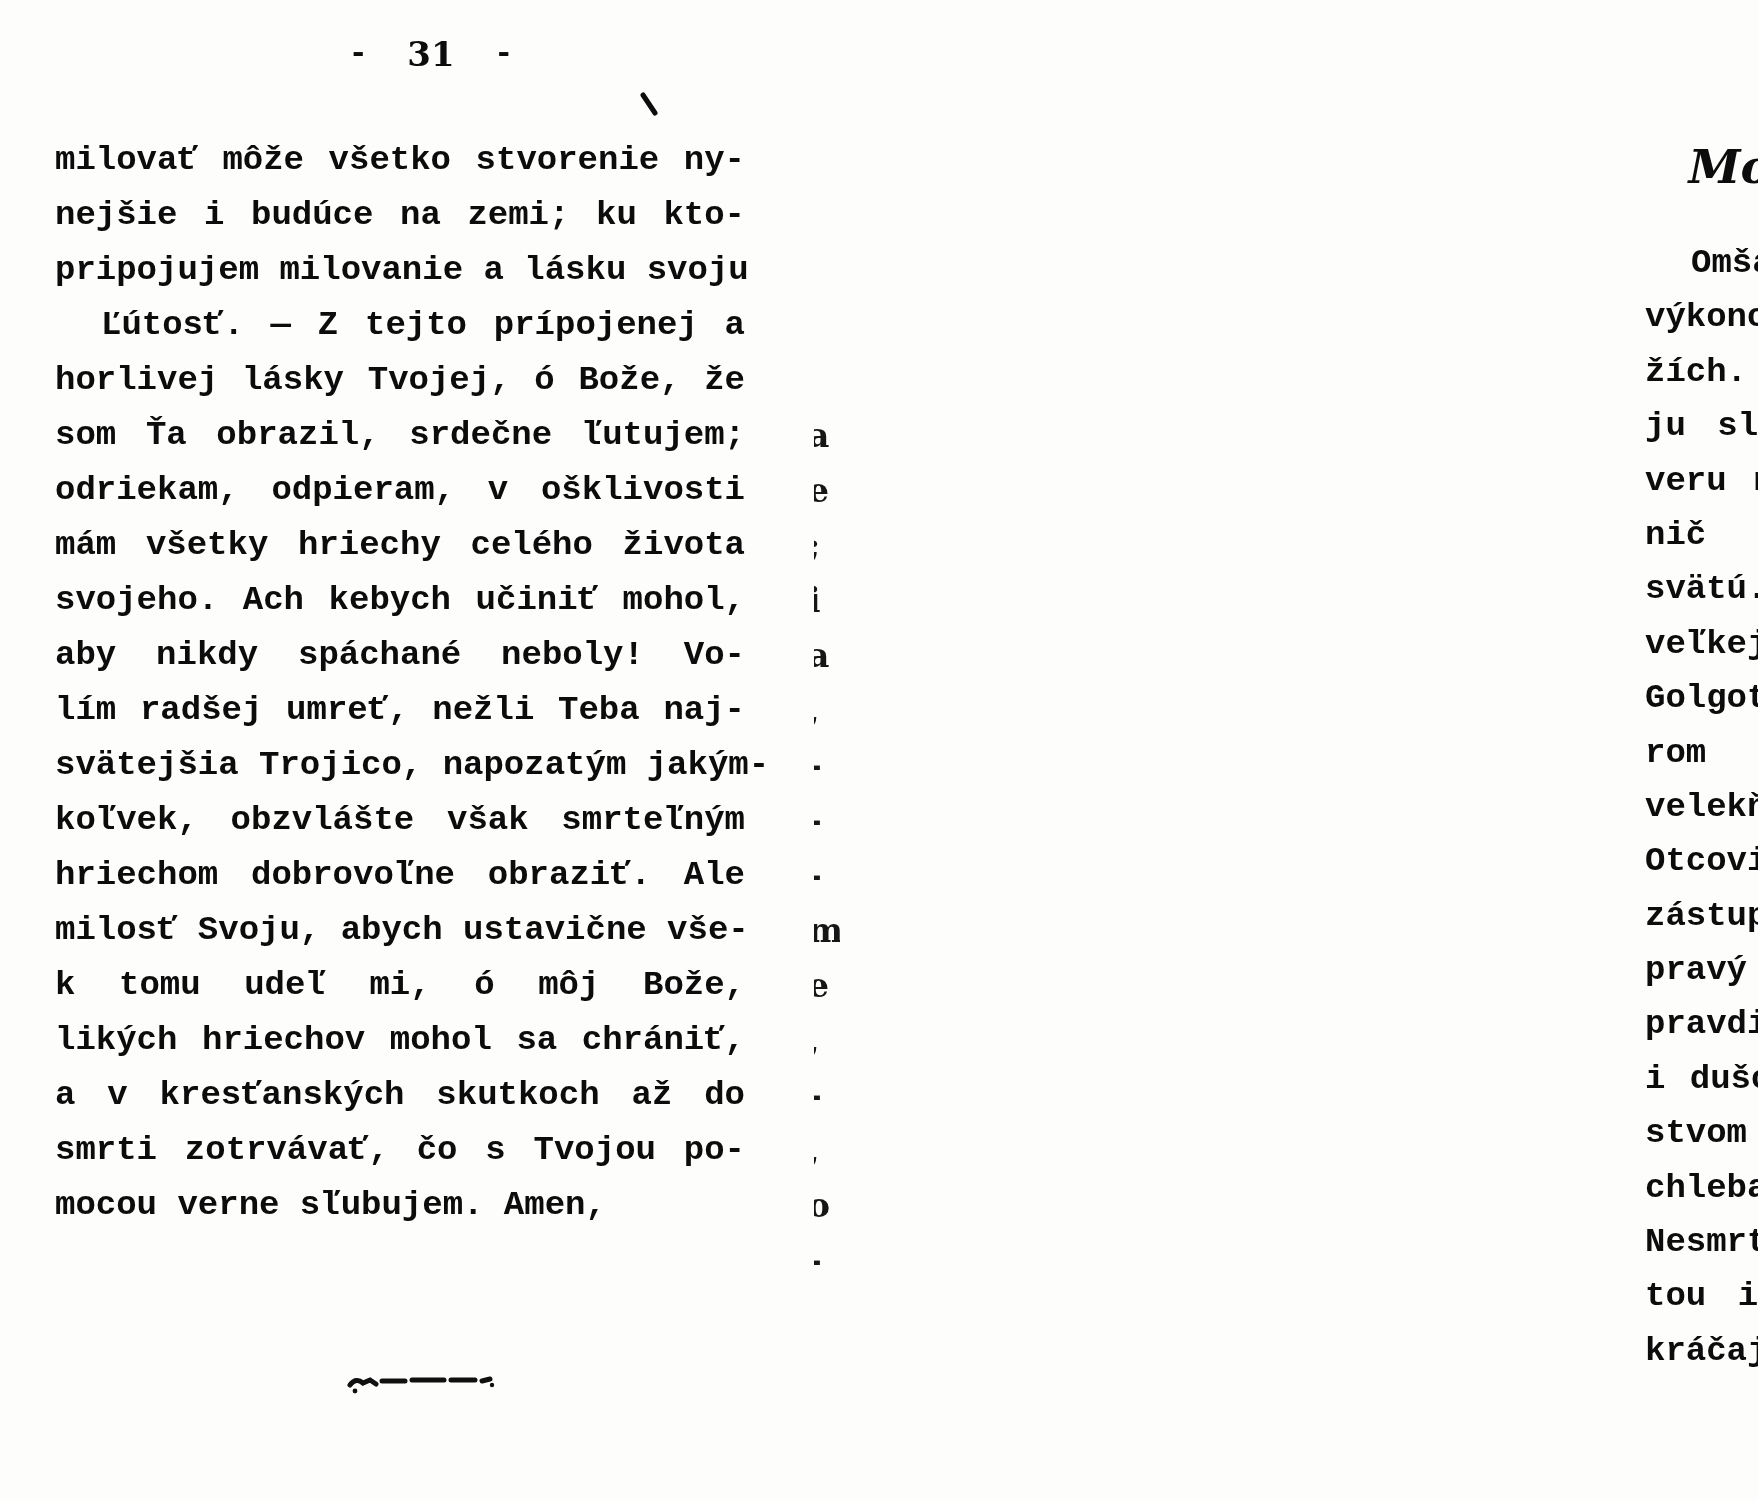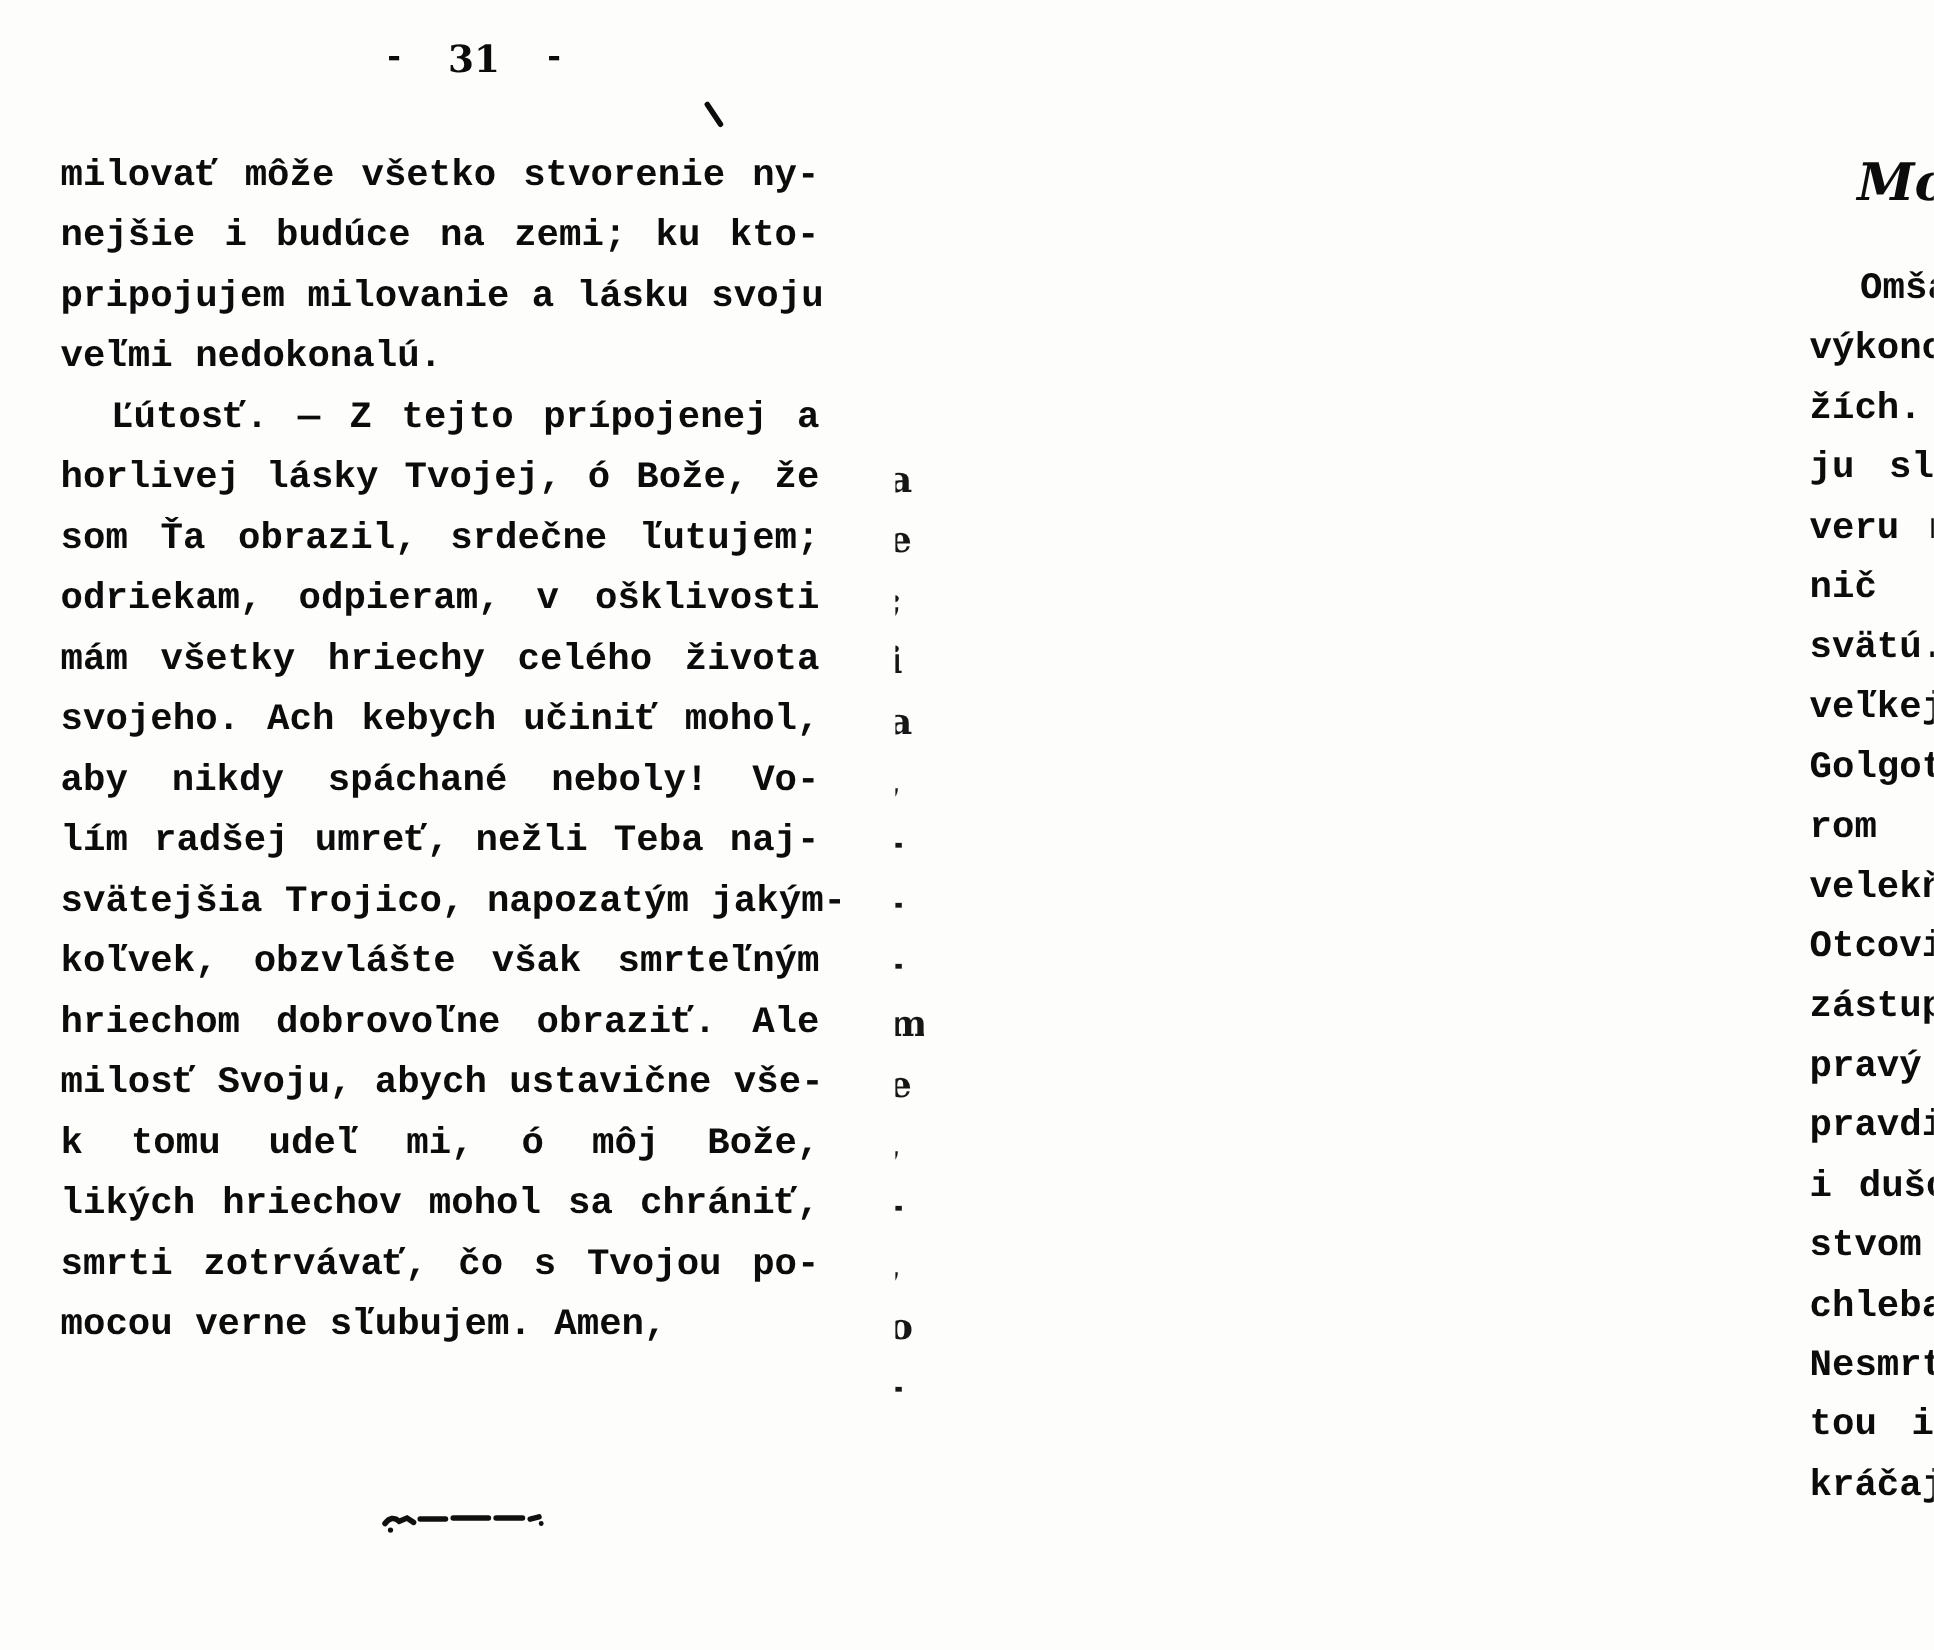--- a/index.html
+++ b/index.html
@@ -71,35 +71,35 @@
   <span class="ink-tick">
     <svg width="20" height="26">
         <line x1="3" y1="3" x2="15" y2="21" stroke="#0c0c0c" stroke-width="5" stroke-linecap="round"></line>
       </svg>
   </span>
 
   <div class="body-col col-left">
     <div class="line">milovať môže všetko stvorenie ny-</div>
     <div class="line">nejšie i budúce na zemi; ku kto-</div>
     <div class="line">pripojujem milovanie a lásku svoju</div>
-    <div class="line no-just">veľmi nedokonalú.</div>
     <div class="line indent">Ľútosť. — Z tejto prípojenej a</div>
     <div class="line">horlivej lásky Tvojej, ó Bože, že</div>
     <div class="line">som Ťa obrazil, srdečne ľutujem;</div>
     <div class="line">odriekam, odpieram, v ošklivosti</div>
     <div class="line">mám všetky hriechy celého života</div>
     <div class="line">svojeho. Ach kebych učiniť mohol,</div>
     <div class="line">aby nikdy spáchané neboly! Vo-</div>
     <div class="line">lím radšej umreť, nežli Teba naj-</div>
     <div class="line">svätejšia Trojico, napozatým jakým-</div>
     <div class="line">koľvek, obzvlášte však smrteľným</div>
     <div class="line">hriechom dobrovoľne obraziť. Ale</div>
     <div class="line">milosť Svoju, abych ustavične vše-</div>
     <div class="line">k tomu udeľ mi, ó môj Bože,</div>
     <div class="line">likých hriechov mohol sa chrániť,</div>
+    <div class="line">a v kresťanských skutkoch až do</div>
     <div class="line">smrti zotrvávať, čo s Tvojou po-</div>
     <div class="line no-just">mocou verne sľubujem. Amen,</div>
   </div>
 
   <span class="flourish">
     <svg width="150" height="30">
       <path d="M5 19 Q11 11 18 17 L25 14 L31 18" stroke="#101010" stroke-width="5" fill="none" stroke-linecap="round"></path>
       <path d="M37 15 H60 M67 14 H99 M106 14 H130 M137 15 L145 13" stroke="#101010" stroke-width="5" fill="none" stroke-linecap="round"></path>
       <circle cx="10" cy="25" r="2.4" fill="#101010"></circle>
       <circle cx="147" cy="19" r="2.2" fill="#101010"></circle>

